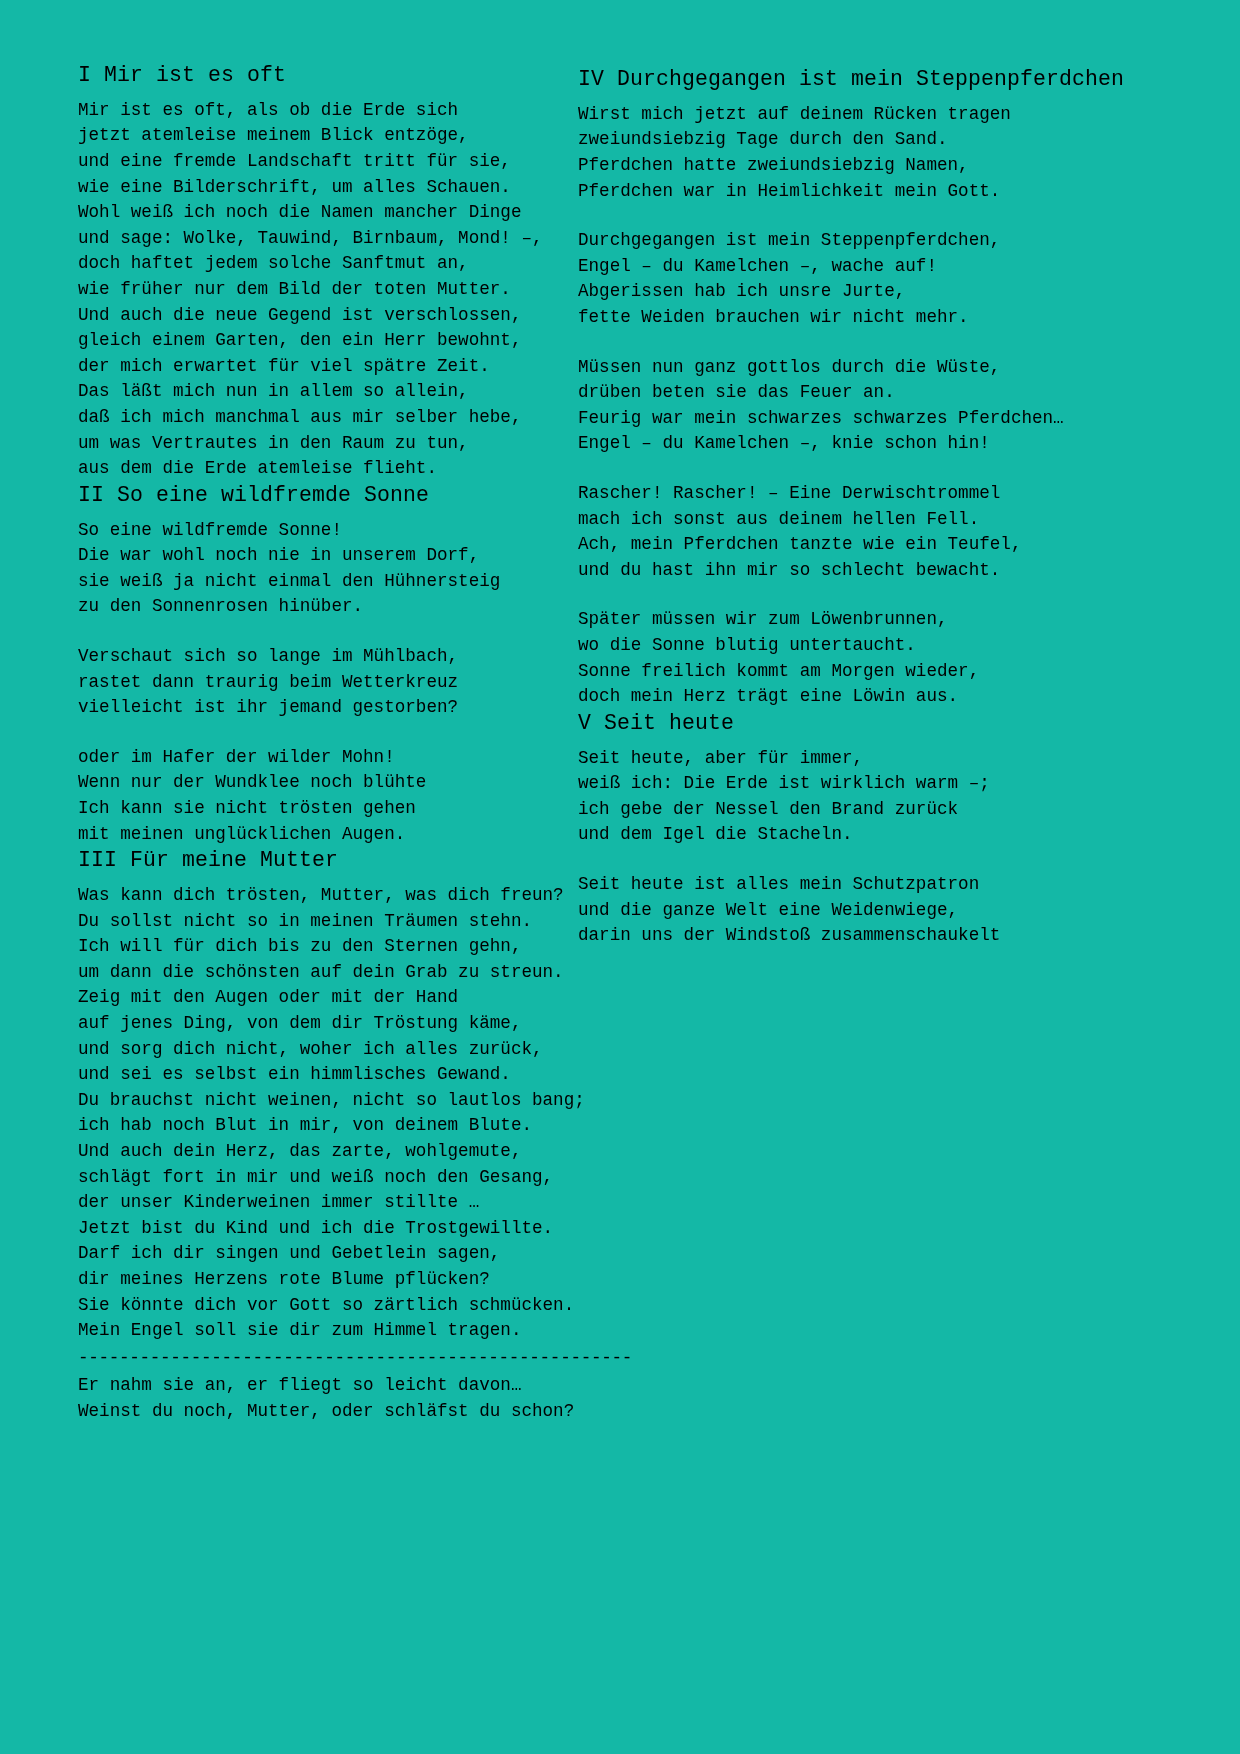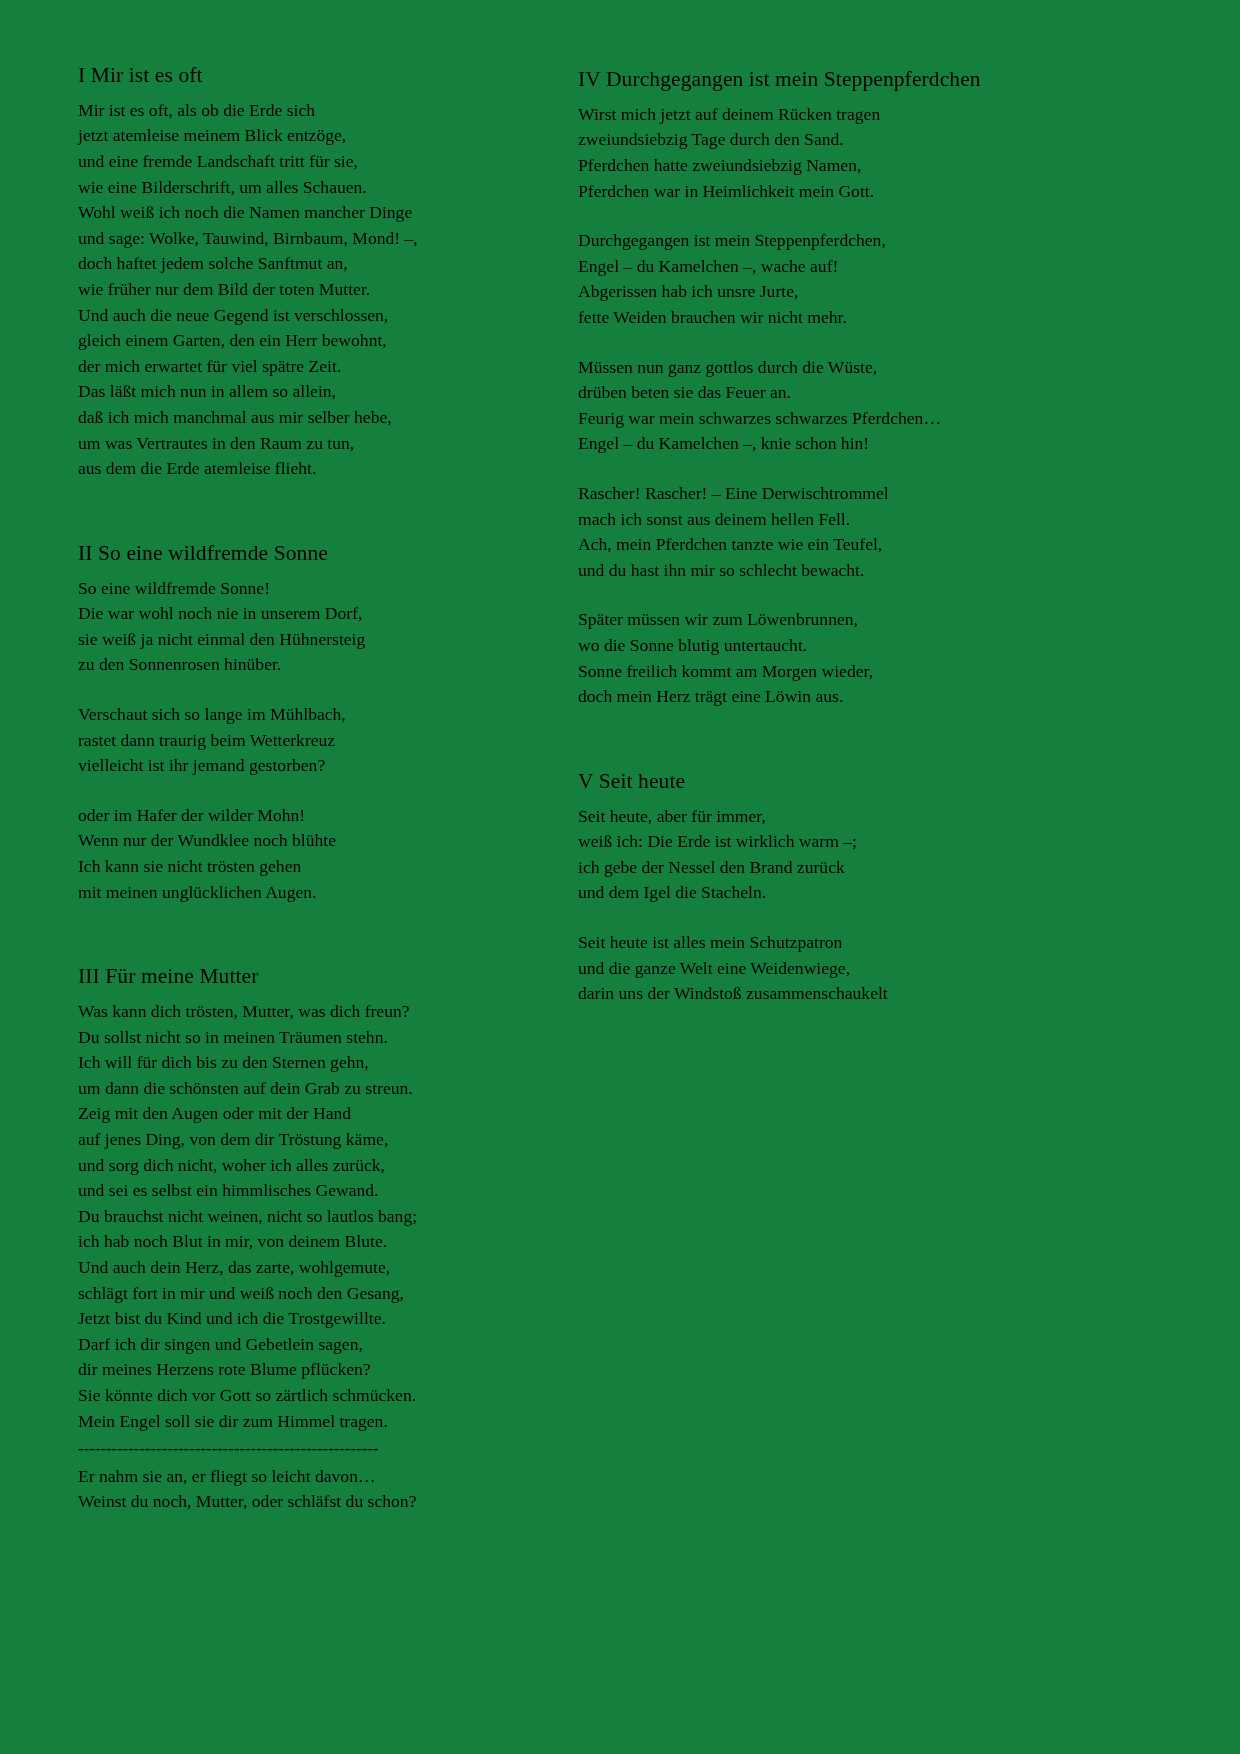--- a/index.html
+++ b/index.html
@@ -11,21 +11,22 @@
     width: 1240px;
     height: 1754px;
     position: relative;
     font-family: "Liberation Serif", "DejaVu Serif", serif;
     color: #000000;
     overflow: hidden;
   }
   .page {
     position: absolute;
     inset: 0;
-    background: #15803d;
+    background: #14b8a6;
+    font-family: Liberation Mono, monospace;
   }
   .columns {
     position: absolute;
     left: 78px;
     top: 62px;
     width: 1090px;
     display: flex;
     flex-direction: row;
     align-items: flex-start;
     gap: 100px;
@@ -35,21 +36,20 @@
     flex: 0 0 auto;
   }
   .column.right {
     width: 440px;
     padding-top: 4px;
   }
   .poem {
     margin: 0 0 0 0;
   }
   .poem + .poem {
-    margin-top: 58px;
   }
   .poem-title {
     font-size: 21.5px;
     font-weight: normal;
     line-height: 1.25;
     margin: 0 0 9px 0;
     letter-spacing: 0.1px;
     white-space: nowrap;
   }
   .stanza {
@@ -128,20 +128,21 @@
             <div class="line">Ich will für dich bis zu den Sternen gehn,</div>
             <div class="line">um dann die schönsten auf dein Grab zu streun.</div>
             <div class="line">Zeig mit den Augen oder mit der Hand</div>
             <div class="line">auf jenes Ding, von dem dir Tröstung käme,</div>
             <div class="line">und sorg dich nicht, woher ich alles zurück,</div>
             <div class="line">und sei es selbst ein himmlisches Gewand.</div>
             <div class="line">Du brauchst nicht weinen, nicht so lautlos bang;</div>
             <div class="line">ich hab noch Blut in mir, von deinem Blute.</div>
             <div class="line">Und auch dein Herz, das zarte, wohlgemute,</div>
             <div class="line">schlägt fort in mir und weiß noch den Gesang,</div>
+            <div class="line">der unser Kinderweinen immer stillte …</div>
             <div class="line">Jetzt bist du Kind und ich die Trostgewillte.</div>
             <div class="line">Darf ich dir singen und Gebetlein sagen,</div>
             <div class="line">dir meines Herzens rote Blume pflücken?</div>
             <div class="line">Sie könnte dich vor Gott so zärtlich schmücken.</div>
             <div class="line">Mein Engel soll sie dir zum Himmel tragen.</div>
           </div>
           <div class="divider">------------------------------------------------------</div>
           <div class="stanza after-divider">
             <div class="line">Er nahm sie an, er fliegt so leicht davon…</div>
             <div class="line">Weinst du noch, Mutter, oder schläfst du schon?</div>

